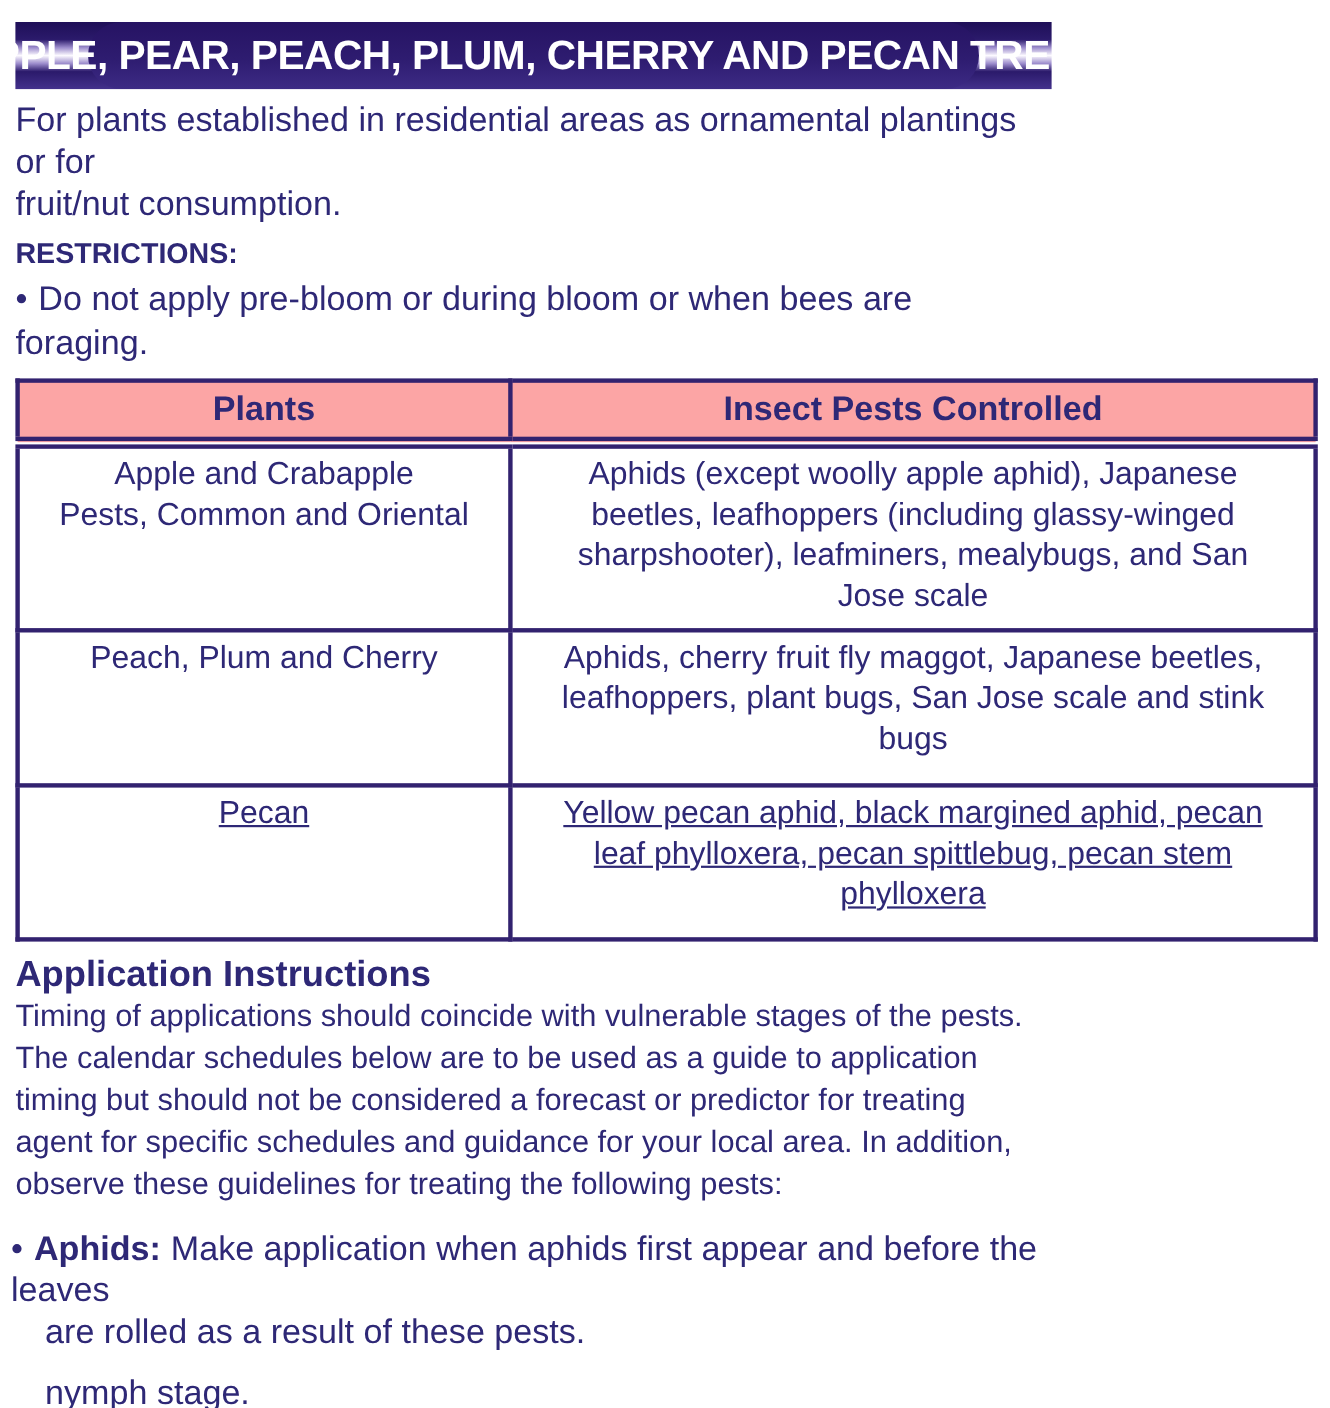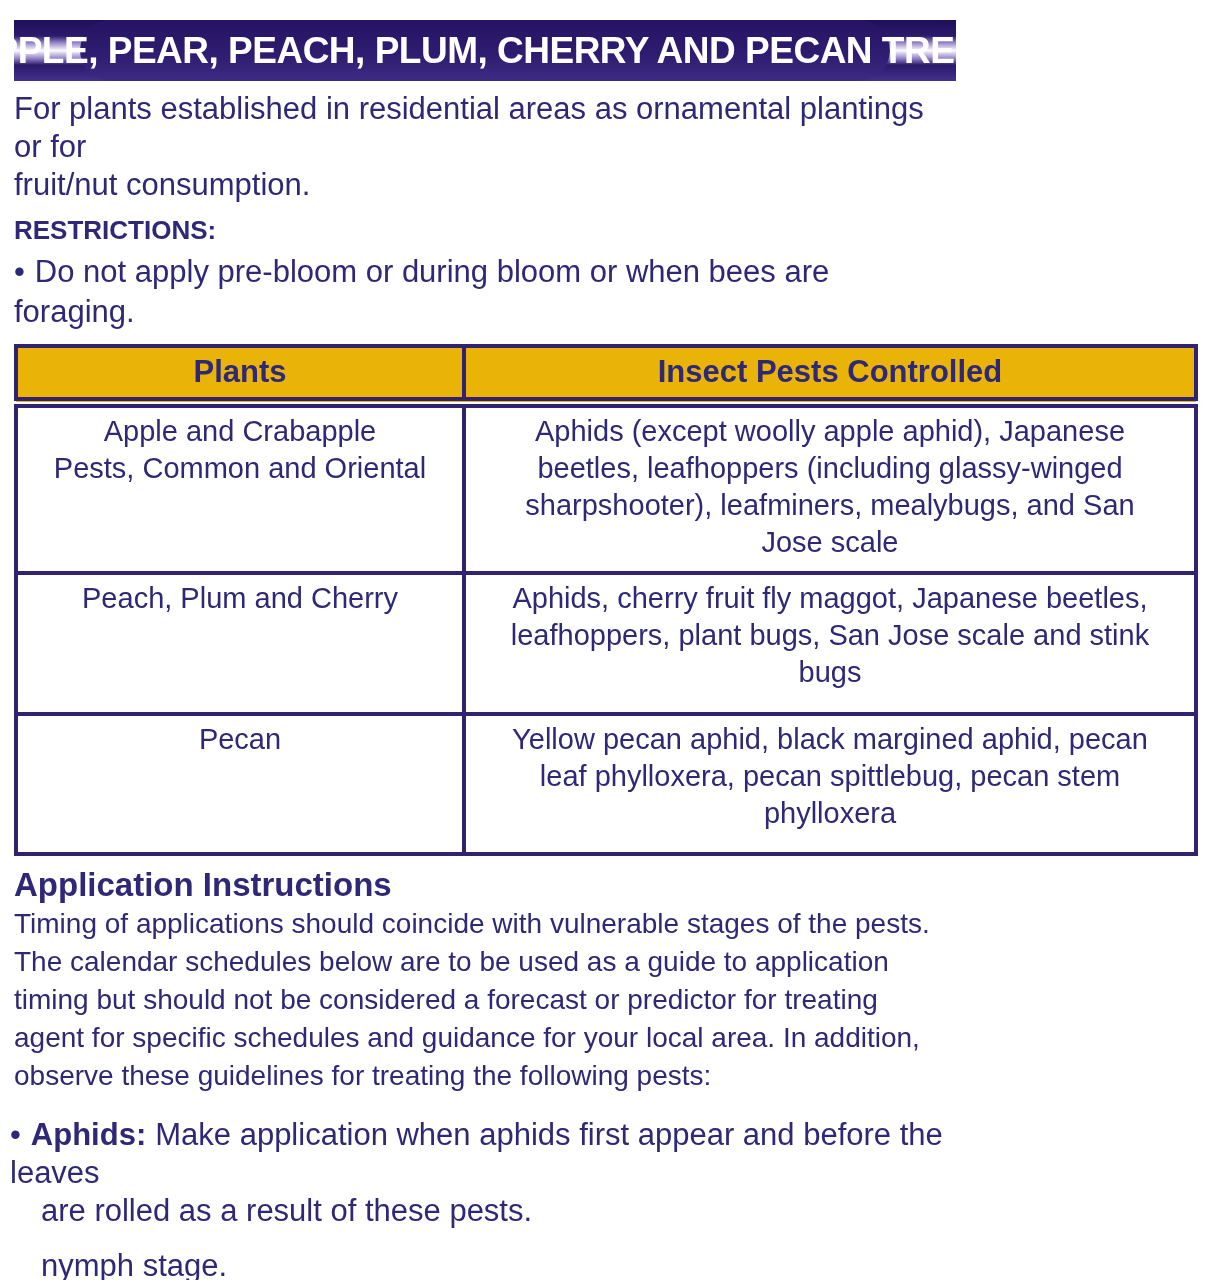--- a/index.html
+++ b/index.html
@@ -45,38 +45,38 @@
 
   
   table.pest-table {
     border-collapse: collapse;
     margin: 12px 0 0 14px;
     width: 1180px;
     table-layout: fixed;
   }
   .pest-table th, .pest-table td { border: 4px solid #32226f; }
   .pest-table th {
-    background: #eab308;
+    background: #fca5a5;
     font-size: 31px;
     font-weight: bold;
     height: 56px;
     text-align: center;
     vertical-align: middle;
     border-bottom: 11px double #32226f;
   }
   .pest-table td {
     vertical-align: top;
     text-align: center;
     font-size: 29px;
     line-height: 37px;
     padding: 5px 16px 10px;
   }
   .pest-table tbody tr:nth-child(1) td { height: 169px; }
   .pest-table tbody tr:nth-child(2) td { height: 141px; }
-  .pest-table tbody tr:nth-child(3) td { height: 140px; }
+  .pest-table tbody tr:nth-child(3) td { height: 140px; text-decoration: underline; }
 
   
   .app-heading { margin: 9px 14px 0; font-size: 33px; line-height: 40px; font-weight: bold; }
   .app-body { margin: 0 14px 0; font-size: 28px; line-height: 38px; }
   .pest-guidelines { margin: 21px 14px 0 10px; }
   .pest-item { font-size: 31px; line-height: 38px; }
   .pest-item + .pest-item { margin-top: 17px; }
   .pest-item .term { font-weight: bold; margin-right: 9px; }
   .pest-item .cont { margin-left: 31px; }
 

